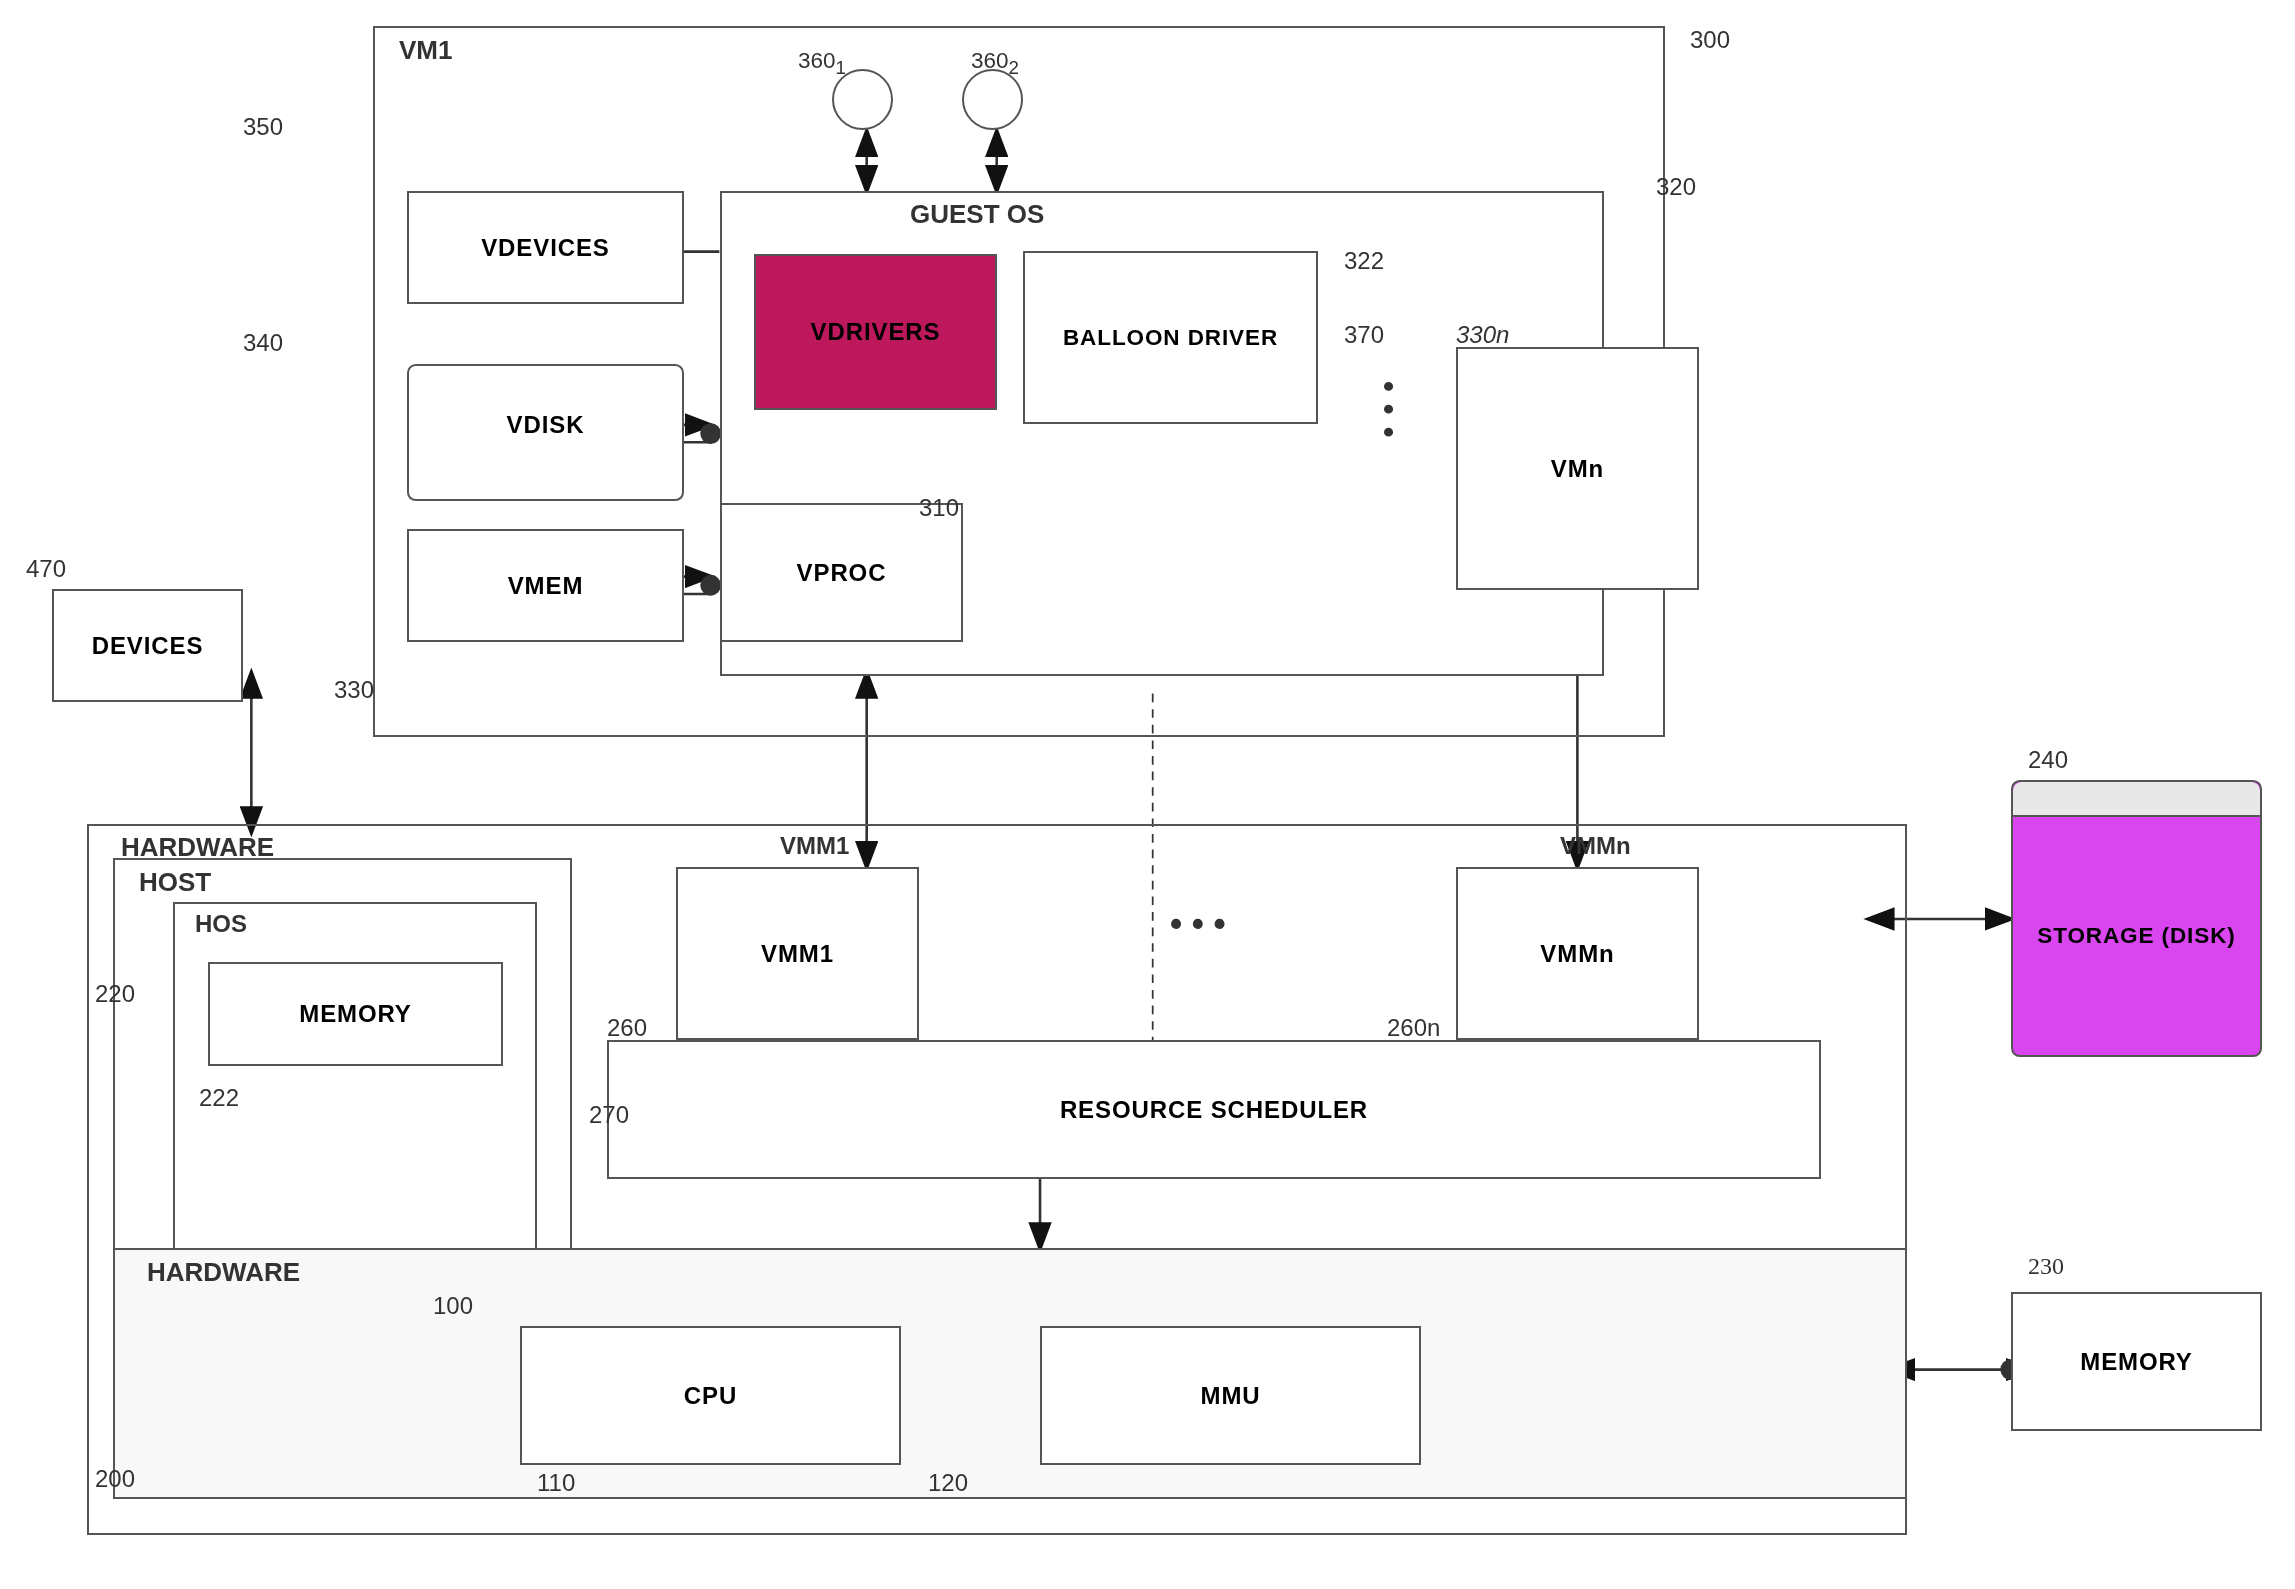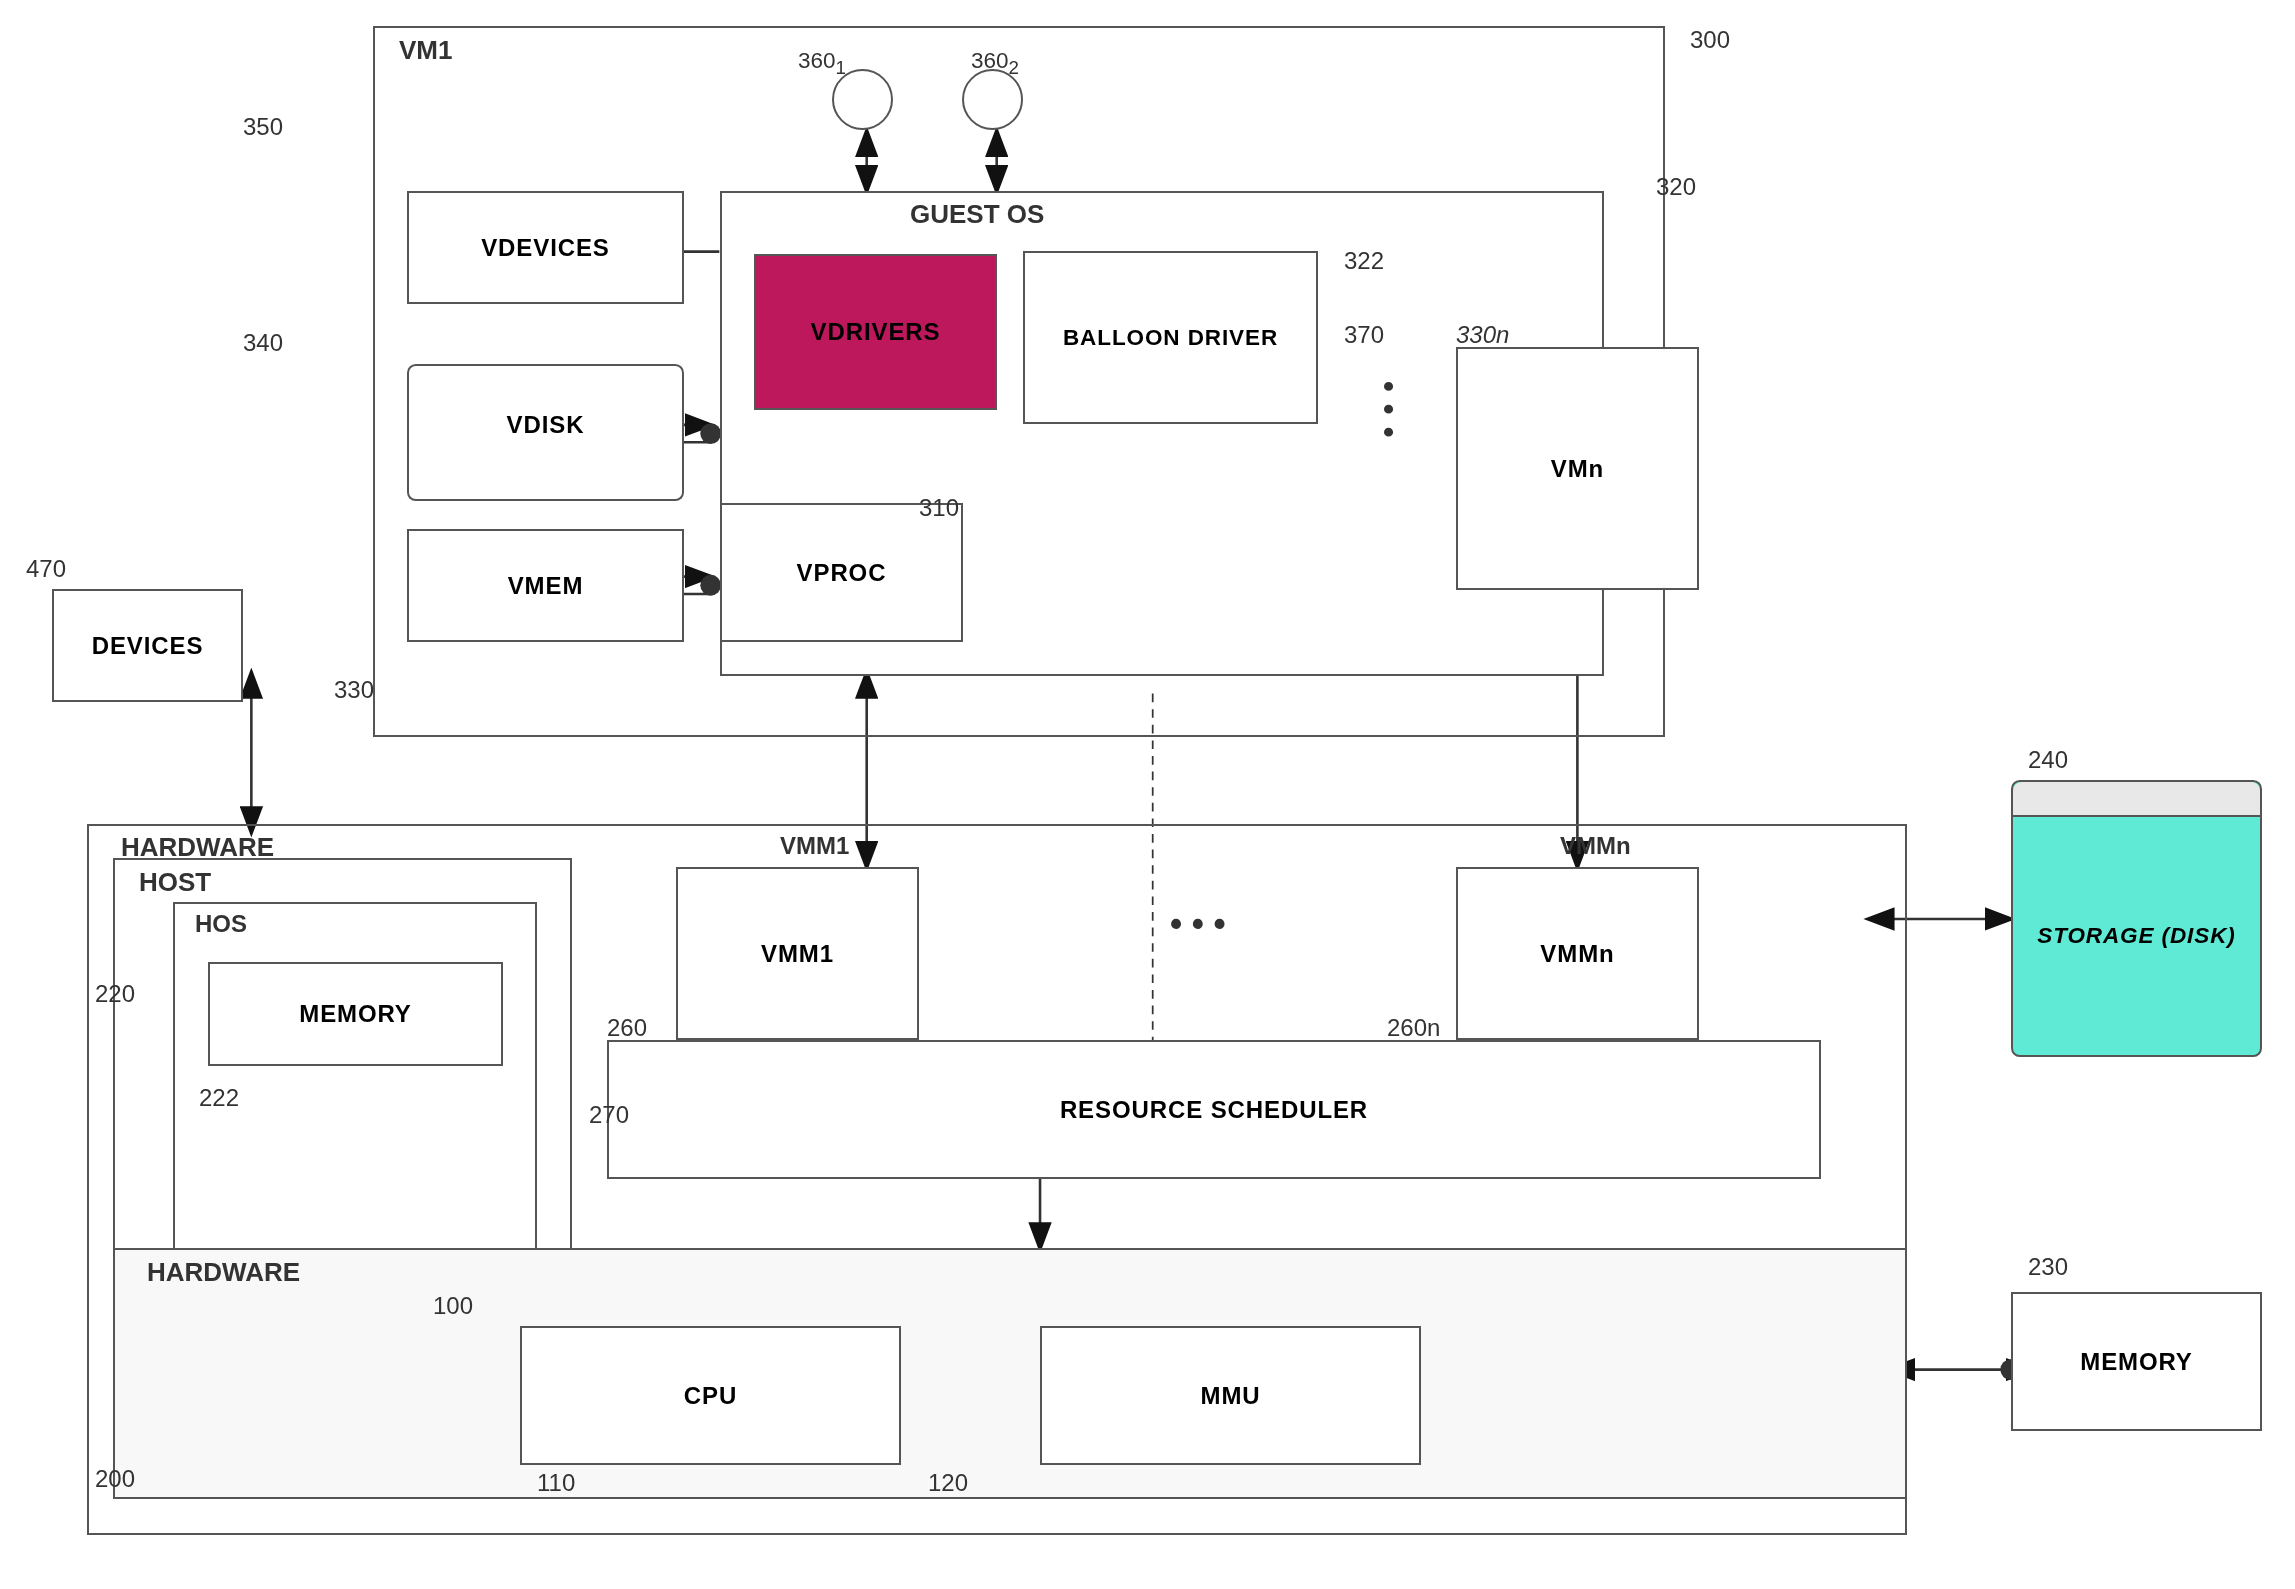--- a/index.html
+++ b/index.html
@@ -197,21 +197,21 @@
   </div>
 
   <div class="box" style="left:1040px; top:1326px; width:381px; height:139px; border:2.6px solid #555; background:#fff;">
     <span>MMU</span>
   </div>
 
   <div class="box" style="left:52px; top:589px; width:191px; height:113px; border:2.6px solid #555; background:#fff;">
     <span>DEVICES</span>
   </div>
 
-  <div class="box" style="left:2011px; top:780px; width:251px; height:277px; border:2.6px solid #555; border-radius:8.7px; background:#5eead4; flex-direction:column;font-style:italic;">
+  <div class="box" style="left:2011px; top:780px; width:251px; height:277px; border:2.6px solid #555; border-radius:8.7px; background:#d946ef; flex-direction:column;">
 
     <div style="width:100%; height:35px; border-bottom:2.6px solid #555; border-radius:8.7px 8.7px 0 0; background:#e8e8e8;"></div>
     <div style="flex:1; display:flex; align-items:center; justify-content:center;">
       <span style="font-size:22.5px; font-weight:bold; text-align:center; padding:4.3px;">STORAGE (DISK)</span>
     </div>
   </div>
 
   <div class="box" style="left:2011px; top:1292px; width:251px; height:139px; border:2.6px solid #555; background:#fff;">
     <span>MEMORY</span>
   </div>
@@ -228,21 +228,21 @@
   <span class="label" style="position:absolute; left:919px; top:494px; font-size:24px;">310</span>
   <span class="label" style="position:absolute; left:95px; top:980px; font-size:24px;">220</span>
   <span class="label" style="position:absolute; left:199px; top:1084px; font-size:24px;">222</span>
   <span class="label" style="position:absolute; left:607px; top:1014px; font-size:24px;">260</span>
   <span class="label" style="position:absolute; left:1387px; top:1014px; font-size:24px;">260n</span>
   <span class="label" style="position:absolute; left:589px; top:1101px; font-size:24px;">270</span>
   <span class="label" style="position:absolute; left:95px; top:1465px; font-size:24px;">200</span>
   <span class="label" style="position:absolute; left:433px; top:1292px; font-size:24px;">100</span>
   <span class="label" style="position:absolute; left:537px; top:1469px; font-size:24px;">110</span>
   <span class="label" style="position:absolute; left:928px; top:1469px; font-size:24px;">120</span>
-  <span class="label" style="position:absolute; left:2028px; top:1253px; font-size:24px;">230</span>
+  <span class="label" style="position:absolute; left:2028px; top:1253px; font-size:24px;font-family:Liberation Serif, serif;">230</span>
   <span class="label" style="position:absolute; left:2028px; top:746px; font-size:24px;">240</span>
 
   <span class="label" style="position:absolute; left:798px; top:48px; font-size:22.5px;">360<sub>1</sub></span>
   <span class="label" style="position:absolute; left:971px; top:48px; font-size:22.5px;">360<sub>2</sub></span>
 
   <span class="label" style="position:absolute; left:780px; top:832px; font-size:24px; font-weight:bold;">VMM1</span>
 
   <span class="label" style="position:absolute; left:1560px; top:832px; font-size:24px; font-weight:bold;">VMMn</span>
 
   <span style="position:absolute; left:1370px; top:381px; font-size:31px; color:#333; font-weight:bold; letter-spacing:1.7px; writing-mode:vertical-lr;">• • •</span>

